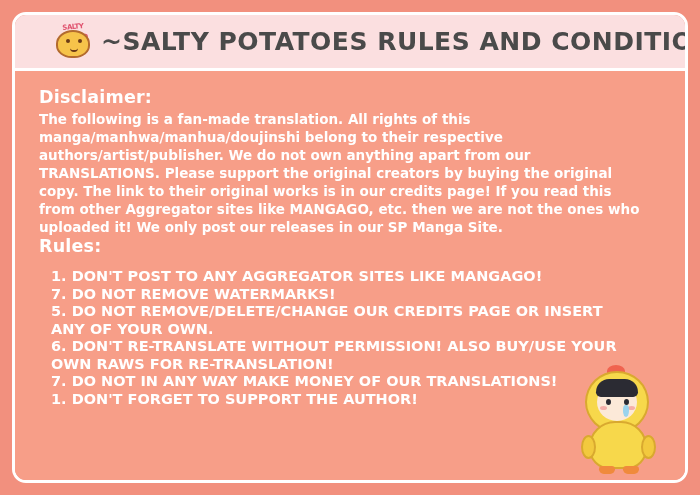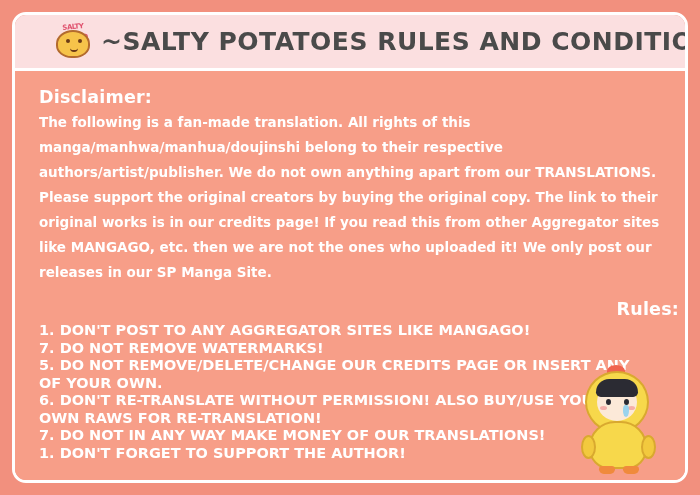--- a/index.html
+++ b/index.html
@@ -97,45 +97,43 @@
     font-size: 25px;
     font-weight: bold;
     color: #4a4a4a;
     letter-spacing: 0.5px;
     white-space: nowrap;
   }
   .body {
     position: relative;
     height: 412px;
     background: #f79e88;
-    padding: 16px 6px 0 24px;
+    padding: 16px 38px 0 24px;
     box-sizing: border-box;
   }
   .section-heading {
     font-size: 17.5px;
     font-weight: bold;
     color: #ffffff;
     margin: 0 0 3px 0;
     letter-spacing: 0.2px;
   }
   .disclaimer-text {
     font-size: 13.5px;
-    line-height: 25px;
+    line-height: 18px;
     color: #ffffff;
     font-weight: bold;
     margin: 0;
     max-width: 625px;
   }
   .rules-heading {
-    margin-top: 14px;
-    text-align: right;
   }
   .rules {
     list-style: none;
-    margin: 0;
+    margin: 12px;
     padding: 0;
     font-size: 14.5px;
     line-height: 17.5px;
     color: #ffffff;
     font-weight: bold;
     max-width: 600px;
   }
   .rules li {
     margin: 0;
     padding: 0;

